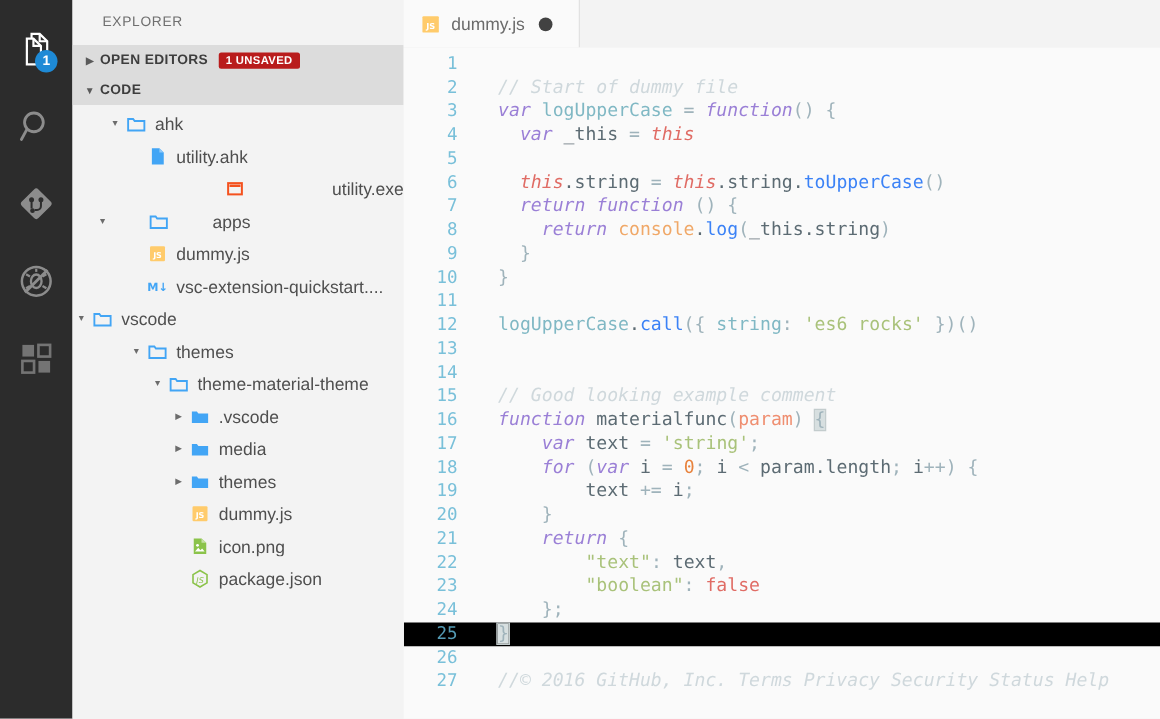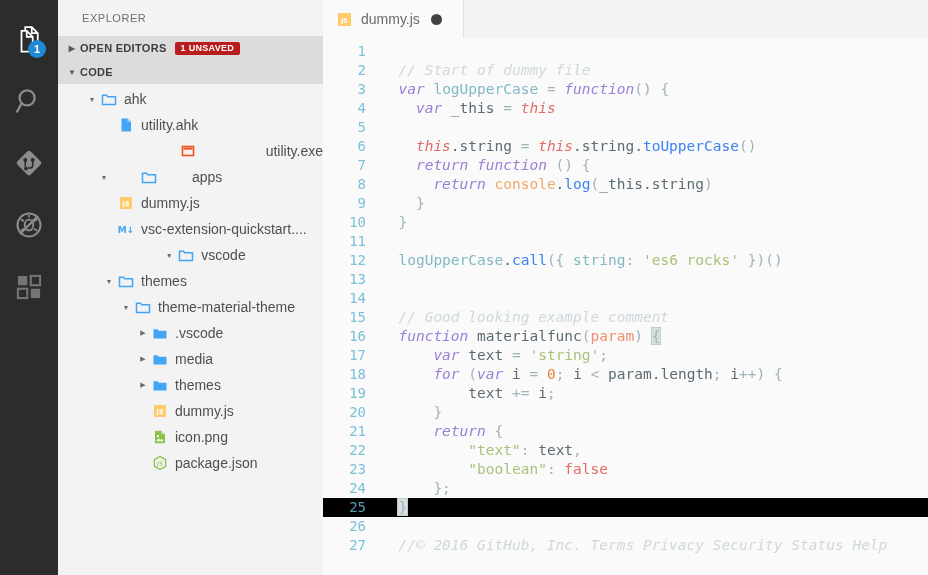--- a/index.html
+++ b/index.html
@@ -289,21 +289,21 @@
         <div class="tree-row" style="padding-left: 44px; justify-content: space-between;">
           <span class="twisty empty">▶</span>
           <span class="ico">
             <svg viewBox="0 0 16 16" width="16" height="16">
               <rect x="2.5" y="3.5" width="11" height="9" fill="none" stroke="#f4511e" stroke-width="1.6"></rect>
               <rect x="3.6" y="4.6" width="8.8" height="2" fill="#f4511e"></rect>
             </svg>
           </span>
           <span class="lbl">utility.exe</span>
         </div>
-        <div class="tree-row" style="padding-left: 39px; gap: 28px;">
+        <div class="tree-row" style="padding-left: 17px; gap: 28px;">
           <span class="twisty">▼</span>
           <span class="ico">
             <svg viewBox="0 0 16 16" width="16" height="16">
               <path d="M1.5 4.2h4l1.2 1.6h7.8v7.6h-13z" fill="none" stroke="#42a5f5" stroke-width="1.5"></path>
             </svg>
           </span>
           <span class="lbl">apps</span>
         </div>
         <div class="tree-row" style="padding-left: 44px;">
           <span class="twisty empty">▶</span>
@@ -317,21 +317,21 @@
         </div>
         <div class="tree-row" style="padding-left: 44px;">
           <span class="twisty empty">▶</span>
           <span class="ico">
             <svg viewBox="0 0 16 16" width="16" height="16">
               <text x="8" y="12" font-family="DejaVu Sans, sans-serif" font-size="9" font-weight="bold" fill="#42a5f5" text-anchor="middle">M↓</text>
             </svg>
           </span>
           <span class="lbl">vsc-extension-quickstart....</span>
         </div>
-        <div class="tree-row" style="padding-left: 27px; justify-content: center;">
+        <div class="tree-row" style="">
           <span class="twisty">▼</span>
           <span class="ico">
             <svg viewBox="0 0 16 16" width="16" height="16">
               <path d="M1.5 4.2h4l1.2 1.6h7.8v7.6h-13z" fill="none" stroke="#42a5f5" stroke-width="1.5"></path>
             </svg>
           </span>
           <span class="lbl">vscode</span>
         </div>
         <div class="tree-row" style="padding-left: 44px;">
           <span class="twisty">▼</span>

